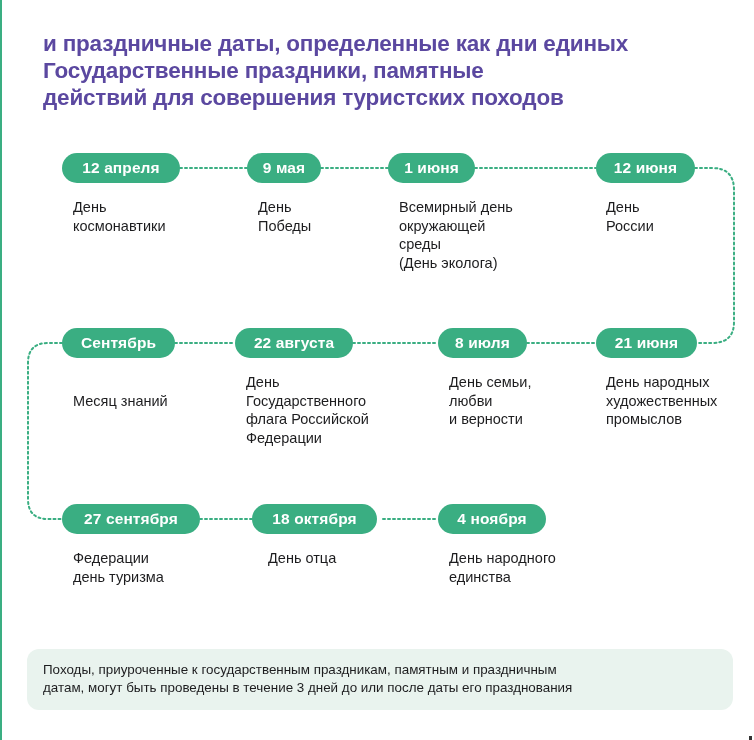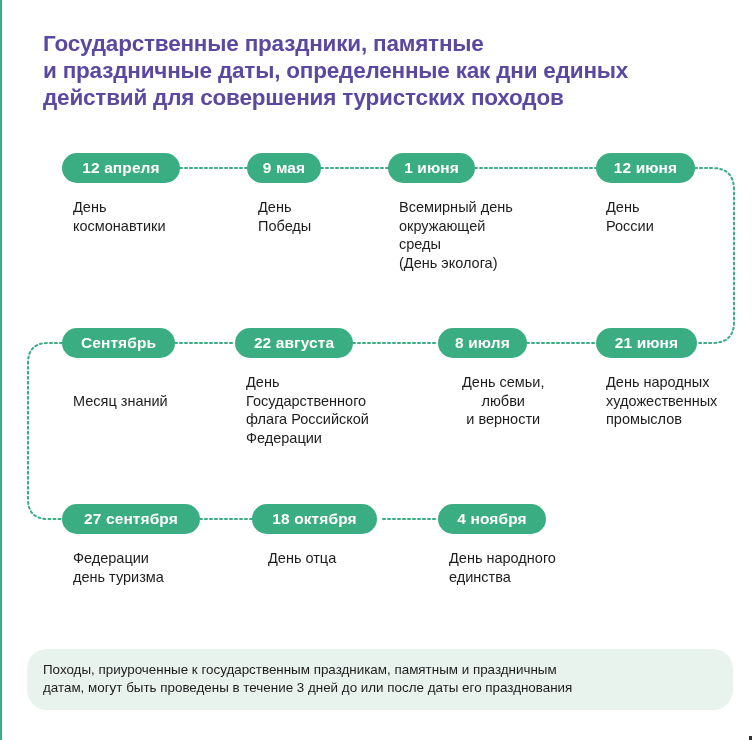--- a/index.html
+++ b/index.html
@@ -63,21 +63,21 @@
       white-space: nowrap;
     }
     .desc span { display: block; }
 
     .note {
       position: absolute;
       left: 27px;
       top: 649px;
       width: 706px;
       height: 61px;
-      border-radius: 20px;
+      border-radius: 12px;
       background: #e9f3ee;
       box-sizing: border-box;
       padding: 12px 16px;
       font-size: 13.4px;
       line-height: 18px;
       color: #1d1d1f;
     }
     .note span { display: block; white-space: nowrap; }
     .page-mark {
       position: absolute;
@@ -86,22 +86,22 @@
       width: 3px; height: 4px;
       background: #333;
     }
   </style>
 </head>
 <body>
 
 <div class="left-rule"></div>
 
 <h1 class="title">
+  <span>и праздничные даты, определенные как дни единых</span>
   <span>Государственные праздники, памятные</span>
-  <span>и праздничные даты, определенные как дни единых</span>
   <span>действий для совершения туристских походов</span>
 </h1>
 
 <svg class="connectors" viewBox="0 0 754 740">
   <g fill="none" stroke="#3aae82" stroke-width="2" stroke-dasharray="2 3" stroke-linecap="round">
 
     <line x1="180" y1="168" x2="247" y2="168"></line>
     <line x1="321" y1="168" x2="388" y2="168"></line>
     <line x1="475" y1="168" x2="596" y2="168"></line>
 
@@ -151,21 +151,21 @@
 
 <div class="pill" style="left:235px; top:328px; width:118px;">22 августа</div>
 <div class="desc" style="left:246px; top:373px;">
   <span>День</span>
   <span>Государственного</span>
   <span>флага Российской</span>
   <span>Федерации</span>
 </div>
 
 <div class="pill" style="left:438px; top:328px; width:89px;">8 июля</div>
-<div class="desc" style="left:462px; top:373px;text-align:center;">
+<div class="desc" style="left:449px; top:373px;">
   <span>День семьи,</span>
   <span>любви</span>
   <span>и верности</span>
 </div>
 
 <div class="pill" style="left:596px; top:328px; width:101px;">21 июня</div>
 <div class="desc" style="left:606px; top:373px;">
   <span>День народных</span>
   <span>художественных</span>
   <span>промыслов</span>

